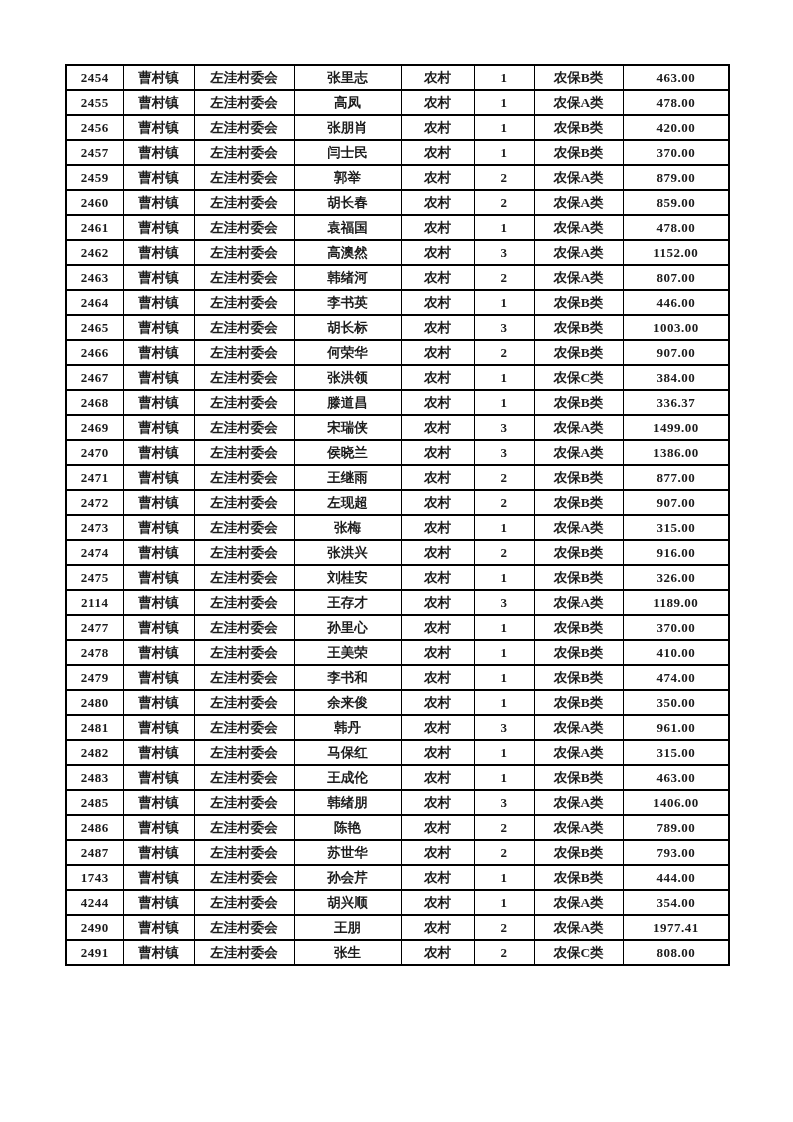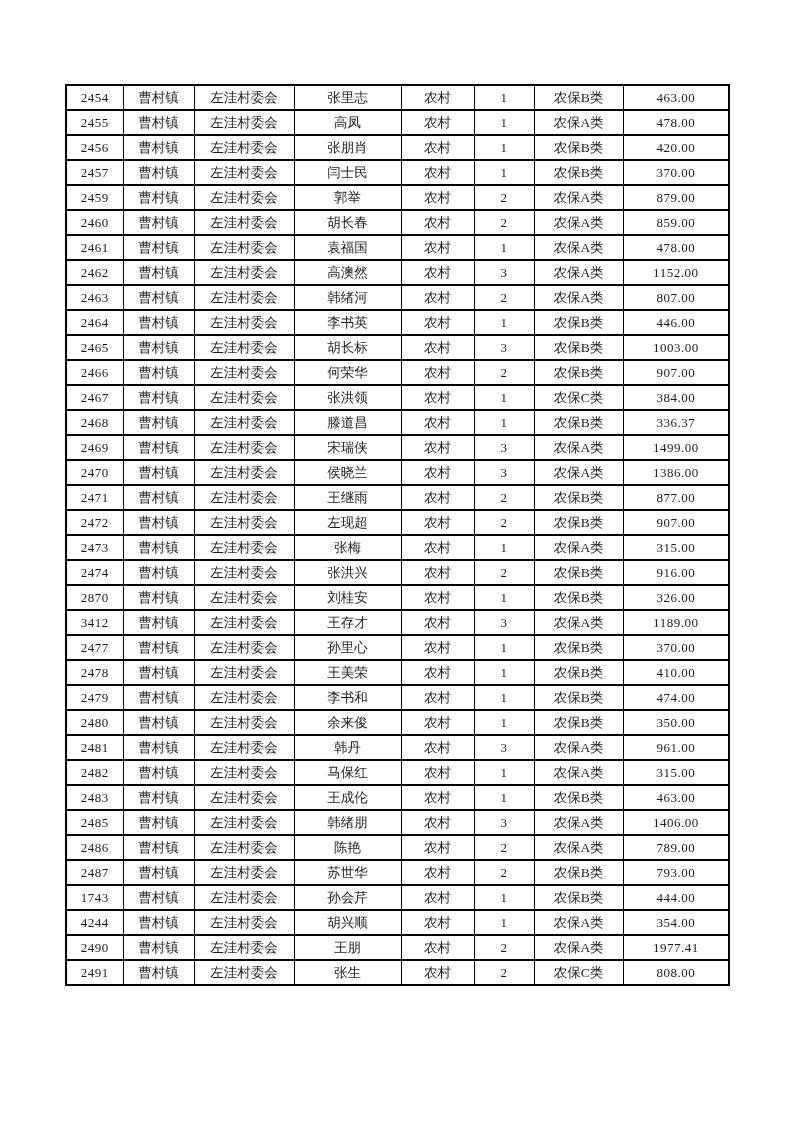--- a/index.html
+++ b/index.html
@@ -12,25 +12,26 @@
     width: 793px;
     height: 1122px;
     background: #ffffff;
     font-family: "Liberation Serif", "DejaVu Serif", serif;
     color: #1c1c1c;
     overflow: hidden;
   }
   table.roster {
     position: absolute;
     left: 65px;
-    top: 84px;
+    top: 64px;
     width: 663px;
     border-collapse: collapse;
     table-layout: fixed;
     border: 2px solid #000;
+    font-weight: bold;
   }
   table.roster td {
     border-left: 1px solid #000;
     border-right: 1px solid #000;
     border-top: 2px solid #000;
     border-bottom: 2px solid #000;
     height: 23px;
     padding: 0;
     text-align: center;
     vertical-align: middle;
@@ -254,31 +255,31 @@
           <td class="num">2474</td>
           <td>曹村镇</td>
           <td>左洼村委会</td>
           <td>张洪兴</td>
           <td>农村</td>
           <td class="num">2</td>
           <td>农保B类</td>
           <td class="num">916.00</td>
         </tr>
         <tr>
-          <td class="num">2870</td>
+          <td class="num">2475</td>
           <td>曹村镇</td>
           <td>左洼村委会</td>
           <td>刘桂安</td>
           <td>农村</td>
           <td class="num">1</td>
           <td>农保B类</td>
           <td class="num">326.00</td>
         </tr>
         <tr>
-          <td class="num">3412</td>
+          <td class="num">2114</td>
           <td>曹村镇</td>
           <td>左洼村委会</td>
           <td>王存才</td>
           <td>农村</td>
           <td class="num">3</td>
           <td>农保A类</td>
           <td class="num">1189.00</td>
         </tr>
         <tr>
           <td class="num">2477</td>

